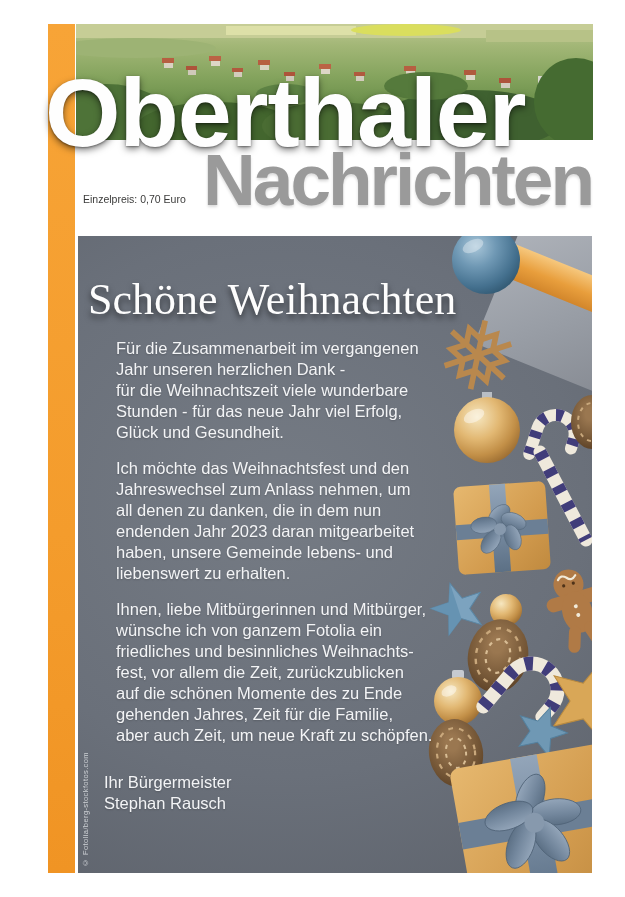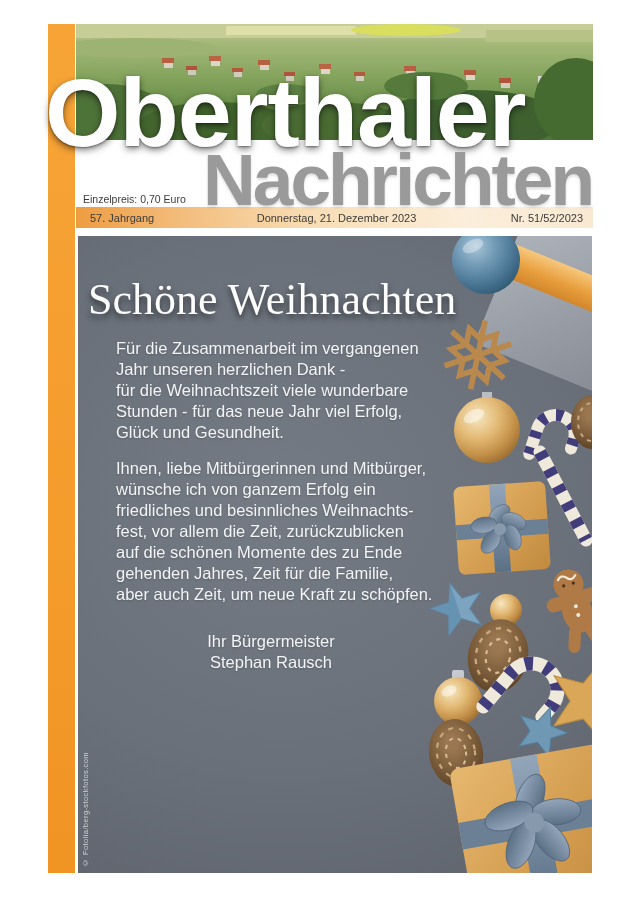--- a/index.html
+++ b/index.html
@@ -40,21 +40,21 @@
               background:radial-gradient(ellipse 130% 95% at 40% 42%,#757b84 0%,#6a707a 45%,#5d626b 78%,#52565f 100%);}
   .deco{position:absolute;left:0;top:0;z-index:1;}
 
   .headline{position:absolute;left:10px;top:38px;margin:0;z-index:3;
             font-family:"Liberation Serif",serif;font-weight:400;font-size:44px;letter-spacing:0;
             color:#fdfdfd;text-shadow:0 4px 6px rgba(0,0,0,.55);}
   .body-text{position:absolute;left:26px;top:102px;width:334px;z-index:3;
              font-size:16.5px;line-height:21px;color:#f3f4f6;}
   .body-text p{margin:0 0 15px 12px;white-space:pre-line;text-shadow:0 1px 2px rgba(0,0,0,.2);}
   .body-text p.p3{margin-bottom:26px;}
-  .body-text p.sig{margin:7px;text-align:center;}
+  .body-text p.sig{margin:0;}
 
   .credit{position:absolute;left:3px;bottom:6px;z-index:4;
           writing-mode:vertical-rl;transform:rotate(180deg);
           font-size:7.5px;letter-spacing:.4px;color:#d3d6da;opacity:.95;}
 </style>
 </head>
 <body>
 
 <div class="page">
 
@@ -114,25 +114,20 @@
         <ellipse cx="210" cy="70" rx="30" ry="10" fill="#5d8244"></ellipse>
       </g>
     </svg>
   </div>
 
   <h1 class="title1">Oberthaler</h1>
   <h1 class="title2">Nachrichten</h1>
 
   <div class="price">Einzelpreis: 0,70 Euro</div>
 
-  <div class="issue-bar">
-    <span class="vol">57. Jahrgang</span>
-    <span class="dat">Donnerstag, 21. Dezember 2023</span>
-    <span class="num">Nr. 51/52/2023</span>
-  </div>
 
   <div class="main-image">
 
     <svg class="deco" width="514" height="637" viewBox="0 0 514 637">
       <defs>
         <radialGradient id="gGold" cx="35%" cy="30%" r="75%">
           <stop offset="0" stop-color="#f6e7c0"></stop>
             <stop offset=".45" stop-color="#e2b873"></stop>
           <stop offset=".78" stop-color="#c28f47"></stop>
             <stop offset="1" stop-color="#9e6f33"></stop>
@@ -293,22 +288,28 @@
     </svg>
 
     <h2 class="headline">Schöne Weihnachten</h2>
 
     <div class="body-text">
       <p class="p1">Für die Zusammenarbeit im vergangenen
 Jahr unseren herzlichen Dank -
 für die Weihnachtszeit viele wunderbare
 Stunden -  für das neue Jahr viel Erfolg,
 Glück und Gesundheit.</p>
+      <p class="p2">Ich möchte das Weihnachtsfest und den
+Jahreswechsel zum Anlass nehmen, um
+all denen zu danken, die in dem nun
+endenden Jahr 2023 daran mitgearbeitet
+haben, unsere Gemeinde lebens- und
+liebenswert zu erhalten.</p>
       <p class="p3">Ihnen, liebe Mitbürgerinnen und Mitbürger,
-wünsche ich von ganzem Erfolg ein
+wünsche ich von ganzem Fotolia ein
 friedliches und besinnliches Weihnachts-
 fest, vor allem die Zeit, zurückzublicken
 auf die schönen Momente des zu Ende
 gehenden Jahres, Zeit für die Familie,
 aber auch Zeit, um neue Kraft zu schöpfen.</p>
       <p class="sig">Ihr Bürgermeister
 Stephan Rausch</p>
     </div>
 
     <div class="credit">© Fotolia/berg-stockfotos.com</div>

